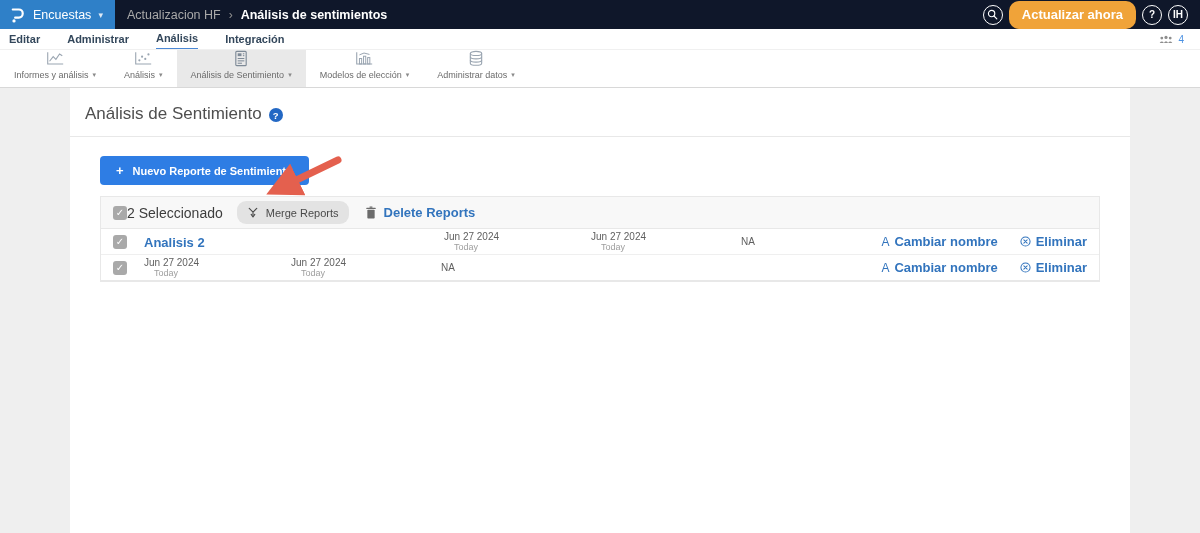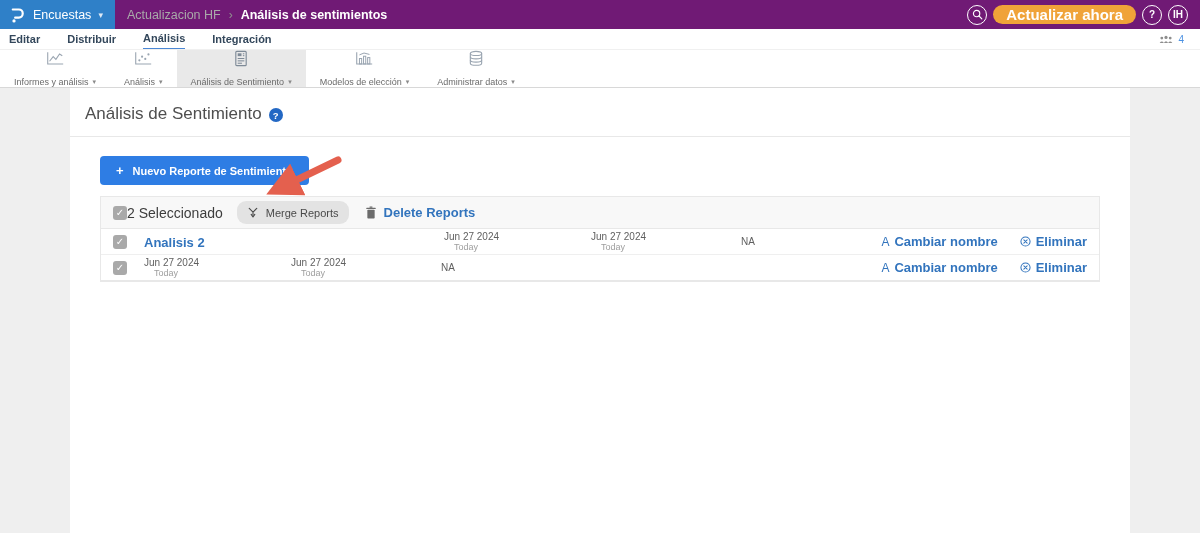--- a/index.html
+++ b/index.html
@@ -1,42 +1,42 @@
 <!DOCTYPE html>
 <html><head>
 <meta charset="utf-8">
 <style>
   * { margin:0; padding:0; box-sizing:border-box; }
   html,body { background:#e9e9e9; }
   body { font-family:"Liberation Sans", sans-serif; }
   .screen { position:relative; width:1200px; height:533px; background:#efefef; overflow:hidden; }
 
   
-  .topbar { display:flex; align-items:center; height:29px; background:#701a75; }
+  .topbar { display:flex; align-items:center; height:29px; background:#0f172a; }
   .logo-box { display:flex; align-items:center; gap:7px; height:29px; padding:0 12px 0 9px; background:#2f80c8; cursor:pointer; }
   .logo-box .product { color:#fff; font-size:12.5px; }
   .logo-box .caret { color:#dfeaf5; font-size:9px; margin-top:1px; }
   .breadcrumb { display:flex; align-items:flex-end; gap:8px; margin-left:12px; }
   .crumb-parent { color:#a9a9a9; font-size:12.5px; }
   .crumb-sep { color:#8f8f8f; font-size:12px; }
   .crumb-current { color:#ffffff; font-size:12.5px; font-weight:bold; }
   .topbar-right { margin-left:auto; display:flex; align-items:center; gap:6px; padding-right:12px; }
   .circle-btn { width:20px; height:20px; border:1.5px solid #fff; border-radius:50%; display:flex; align-items:center; justify-content:center; color:#fff; font-size:10px; font-weight:bold; cursor:pointer; background:transparent; }
-  .update-btn { height:19px; padding:0 13px; background:#f0a339; border:none; border-radius:10px; color:#fff; font-size:15px; font-weight:bold; cursor:pointer; font-family:"Liberation Sans",sans-serif; }
+  .update-btn { height:28px; padding:0 13px; background:#f0a339; border:none; border-radius:10px; color:#fff; font-size:13px; font-weight:bold; cursor:pointer; font-family:"Liberation Sans",sans-serif; }
 
   
   .tabbar { display:flex; align-items:center; height:21px; background:#fff; padding-left:9px; border-bottom:1px solid #f0f0f0; }
   .tab { margin-right:27px; font-size:11px; font-weight:bold; color:#33475b; cursor:pointer; line-height:19px; }
   .tab.active { border-bottom:1.5px solid #4a87d5; }
   .tabbar-right { margin-left:auto; display:flex; align-items:center; gap:5px; padding-right:16px; }
   .collab-count { color:#4a90e2; font-size:10px; }
 
   
   .toolbar { display:flex; align-items:stretch; height:38px; background:#fff; border-bottom:1px solid #d8d8d8; }
-  .tool-item { display:flex; flex-direction:column; align-items:center; justify-content:space-between; gap:3px; padding:0 14px; cursor:pointer; }
+  .tool-item { display:flex; flex-direction:column; align-items:center; justify-content:flex-start; gap:3px; padding:0 14px; cursor:pointer; }
   .tool-item.active { background:#e9e9e9; }
   .tool-label { font-size:9px; color:#6b6b6b; display:flex; align-items:center; gap:4px; white-space:nowrap; }
   .tool-caret { font-size:7px; color:#8a8a8a; }
 
   
   .page { height:445px; background:#efefef; }
   .card { position:relative; margin-left:70px; width:1060px; height:445px; background:#fff; }
   .title-row { display:flex; align-items:center; gap:7px; padding:16px 15px 0 15px; }
   .page-title { font-size:17px; color:#4f4f4f; font-weight:400; }
   .help-badge { width:14px; height:14px; background:#2368c4; border-radius:50%; color:#fff; font-size:9.5px; font-weight:bold; display:flex; align-items:center; justify-content:center; margin-top:2px; cursor:pointer; }
@@ -98,21 +98,21 @@
           </svg>
       </span>
       <button class="update-btn">Actualizar ahora</button>
       <span class="circle-btn">?</span>
       <span class="circle-btn">IH</span>
     </div>
   </div>
 
   <div class="tabbar">
     <span class="tab">Editar</span>
-    <span class="tab">Distribuir</span>
+    <span class="tab">Administrar</span>
     <span class="tab active">Análisis</span>
     <span class="tab">Integración</span>
     <span class="tabbar-right">
       <svg width="14" height="11" viewBox="0 0 20 14">
           <circle cx="4" cy="5" r="2" fill="#8d8d8d"></circle>
           <circle cx="10" cy="4" r="2.3" fill="#8d8d8d"></circle>
           <circle cx="16" cy="5" r="2" fill="#8d8d8d"></circle>
           <path d="M1 12 q3 -4 6 0 z M7 12 q3 -5 6 0 z M13 12 q3 -4 6 0 z" fill="#8d8d8d"></path>
         </svg>
       <span class="collab-count">4</span>

